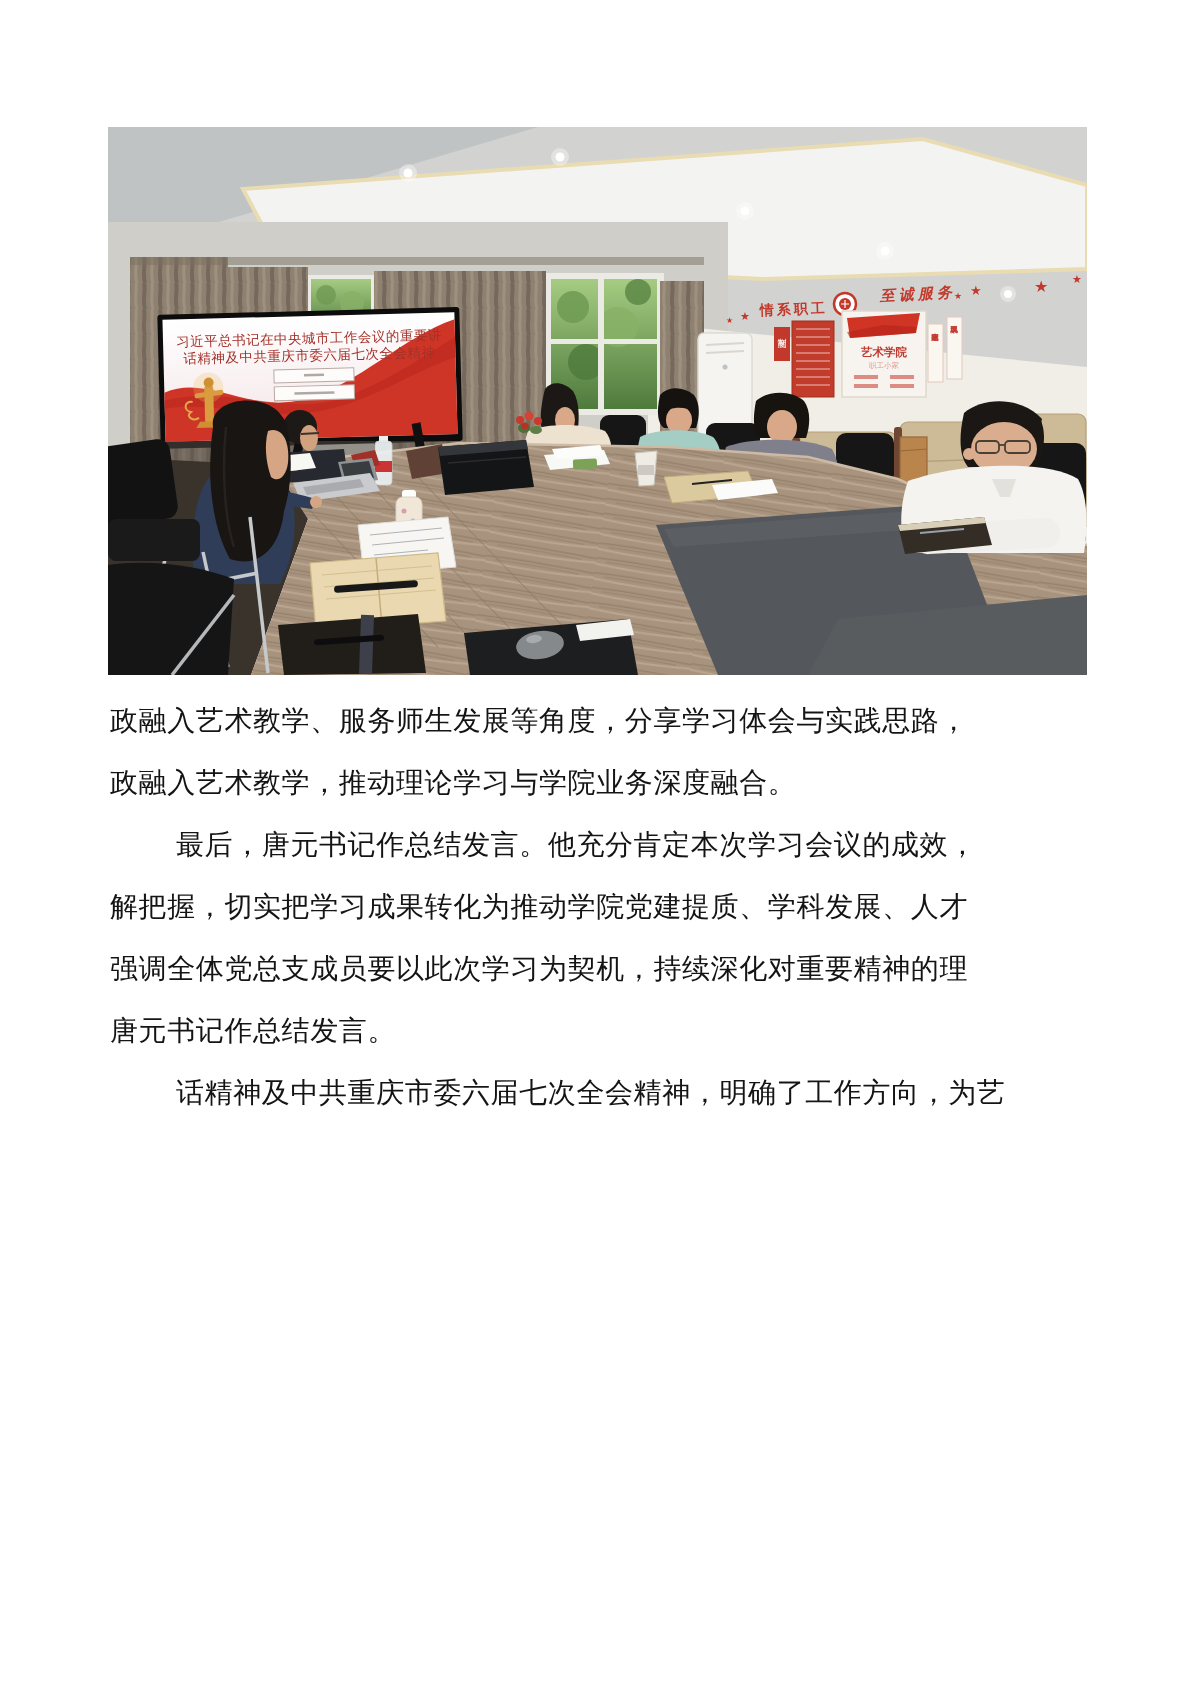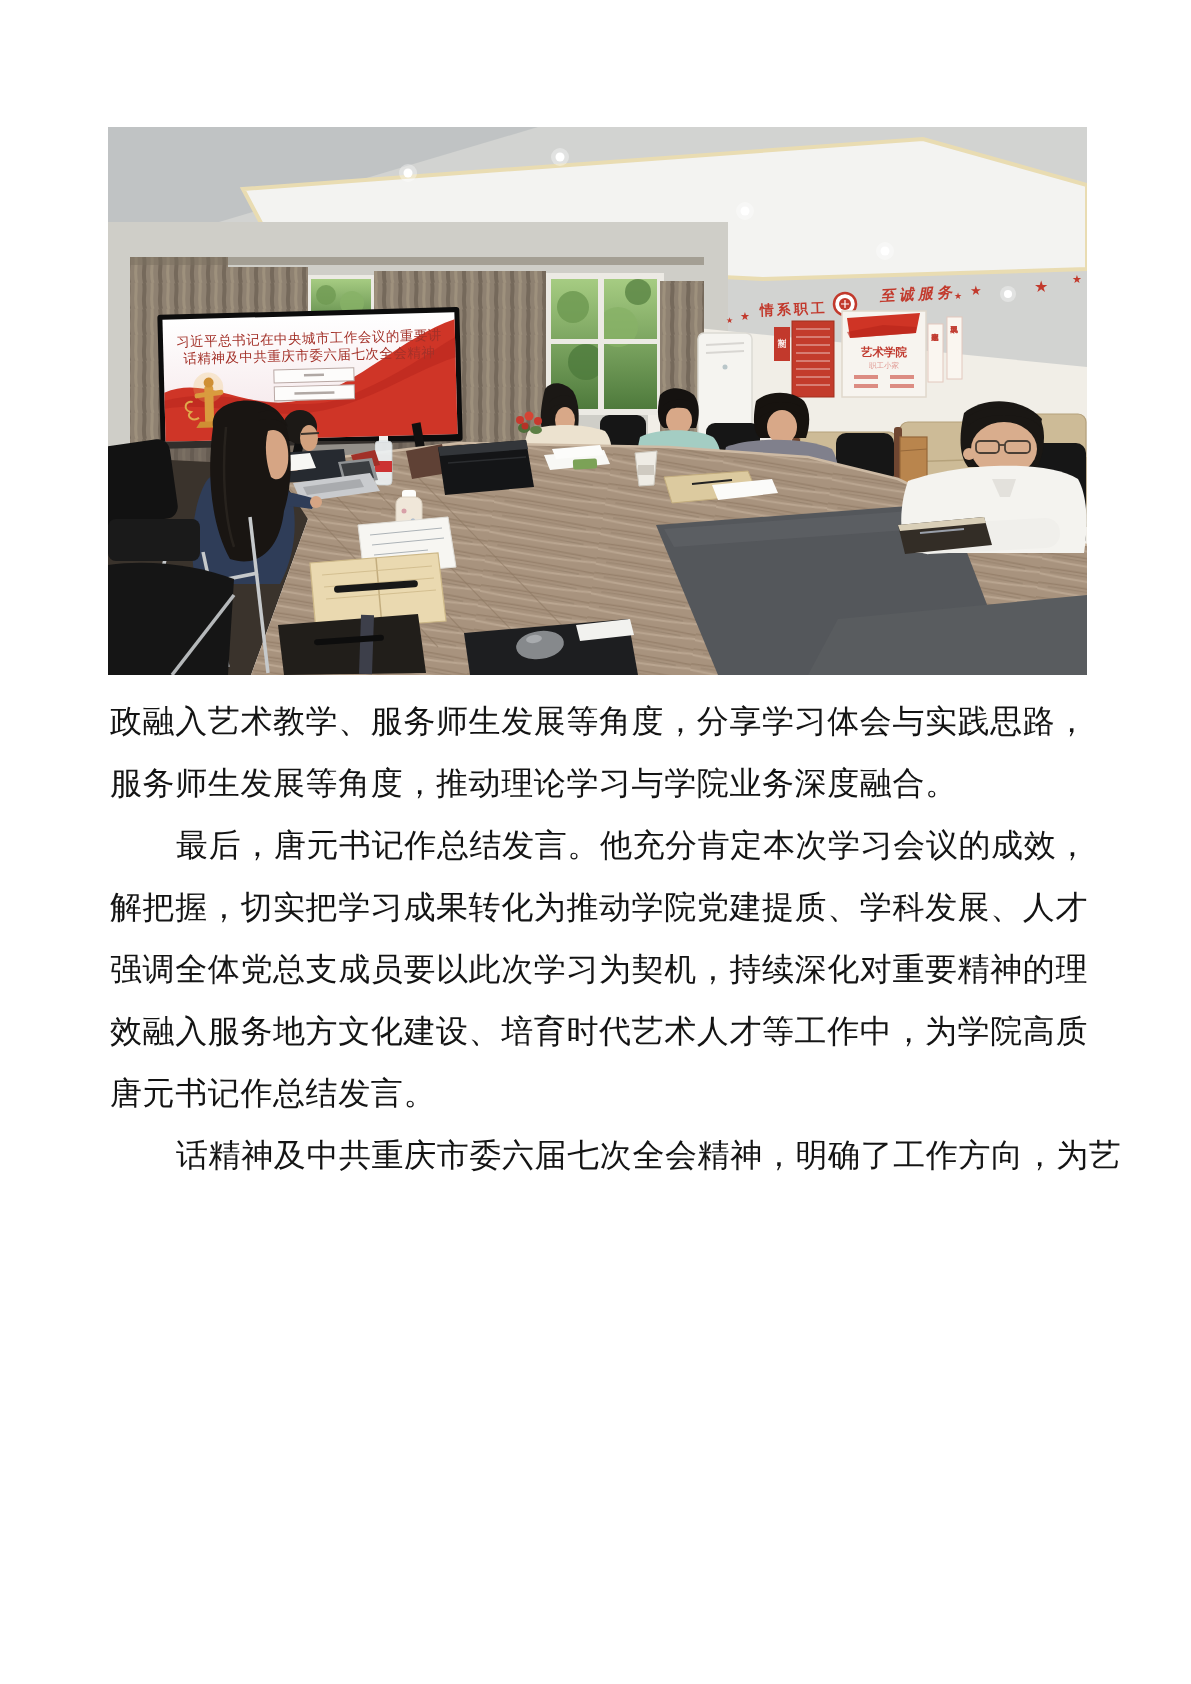--- a/index.html
+++ b/index.html
@@ -1,22 +1,22 @@
 <!DOCTYPE html>
 <html><head>
 <meta charset="utf-8">
 <style>
   html,body{margin:0;padding:0;background:#ffffff;}
   .page{position:relative;width:1191px;height:1684px;background:#ffffff;overflow:hidden;
         font-family:"Liberation Serif","DejaVu Serif",serif;}
   .photo{position:absolute;left:108px;top:127px;width:979px;height:548px;display:block;}
   .textblock{position:absolute;left:110px;top:690px;width:979px;}
-  .line{height:62px;line-height:62px;font-size:32px;letter-spacing:0.6px;color:#141414;
+  .line{height:62px;line-height:62px;font-size:28px;letter-spacing:0.6px;color:#141414;
         white-space:nowrap;font-weight:400;}
-  .line.indent{padding-left:66px;text-align:center;}
+  .line.indent{padding-left:66px;}
 </style>
 </head>
 <body>
 
 <div class="page">
 
   <svg class="photo" viewBox="0 0 979 548">
     <defs>
       <linearGradient id="slideBg" x1="0" y1="0" x2="0" y2="1">
         <stop offset="0" stop-color="#ffffff"></stop>
@@ -375,22 +375,21 @@
         <polygon points="356,506 520,492 530,548 362,548" fill="#1d1e20"></polygon>
         <polygon points="468,498 522,492 526,508 472,514" fill="#f2f2ef"></polygon>
         <ellipse cx="432" cy="518" rx="24" ry="14" fill="#86898c" transform="rotate(-8 432 518)"></ellipse>
         <ellipse cx="426" cy="512" rx="8" ry="4" fill="#a8abae" transform="rotate(-8 426 512)"></ellipse>
       </g>
     </g>
   </svg>
 
   <div class="textblock">
     <div class="line">政融入艺术教学、服务师生发展等角度，分享学习体会与实践思路，</div>
-    <div class="line">服务师生发展等角度，推动理论学习与学院业务深度融合。</div>
+    <div class="line">政融入艺术教学，推动理论学习与学院业务深度融合。</div>
     <div class="line indent">最后，唐元书记作总结发言。他充分肯定本次学习会议的成效，</div>
     <div class="line">解把握，切实把学习成果转化为推动学院党建提质、学科发展、人才</div>
     <div class="line">强调全体党总支成员要以此次学习为契机，持续深化对重要精神的理</div>
-    <div class="line">效融入服务地方文化建设、培育时代艺术人才等工作中，为学院高质</div>
     <div class="line">唐元书记作总结发言。</div>
     <div class="line indent">话精神及中共重庆市委六届七次全会精神，明确了工作方向，为艺</div>
   </div>
 
 </div>
 
 </body></html>

